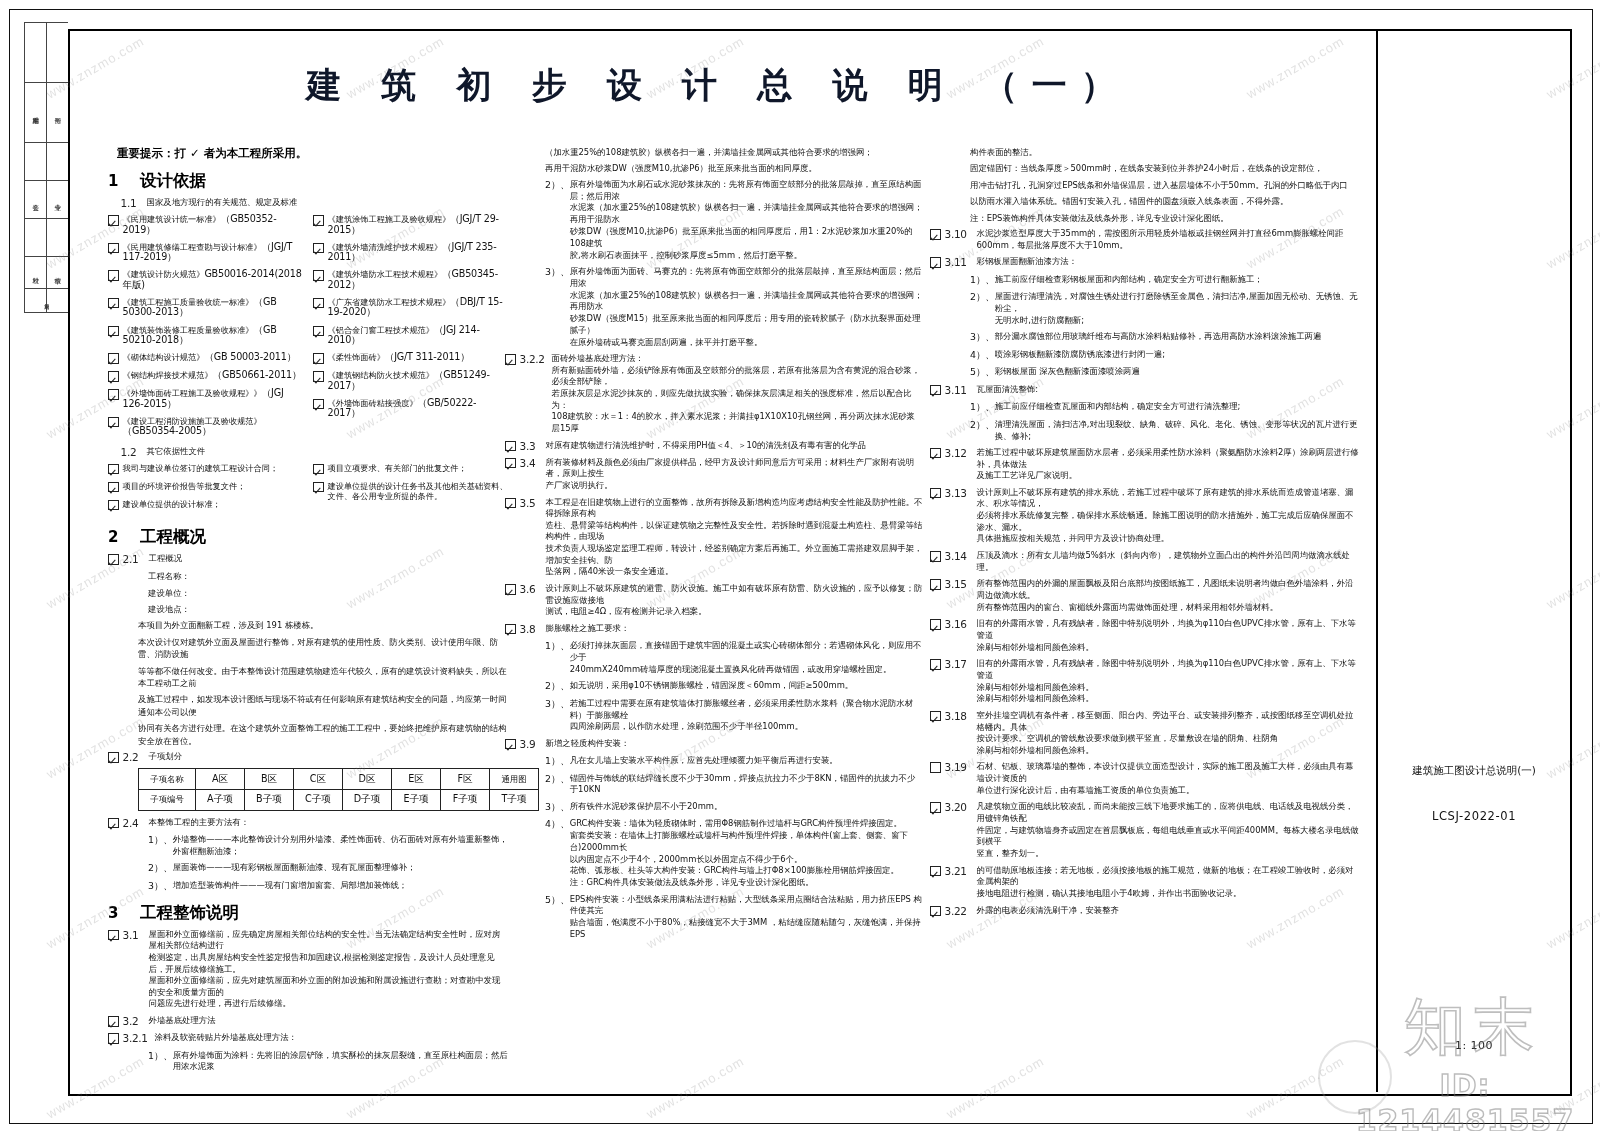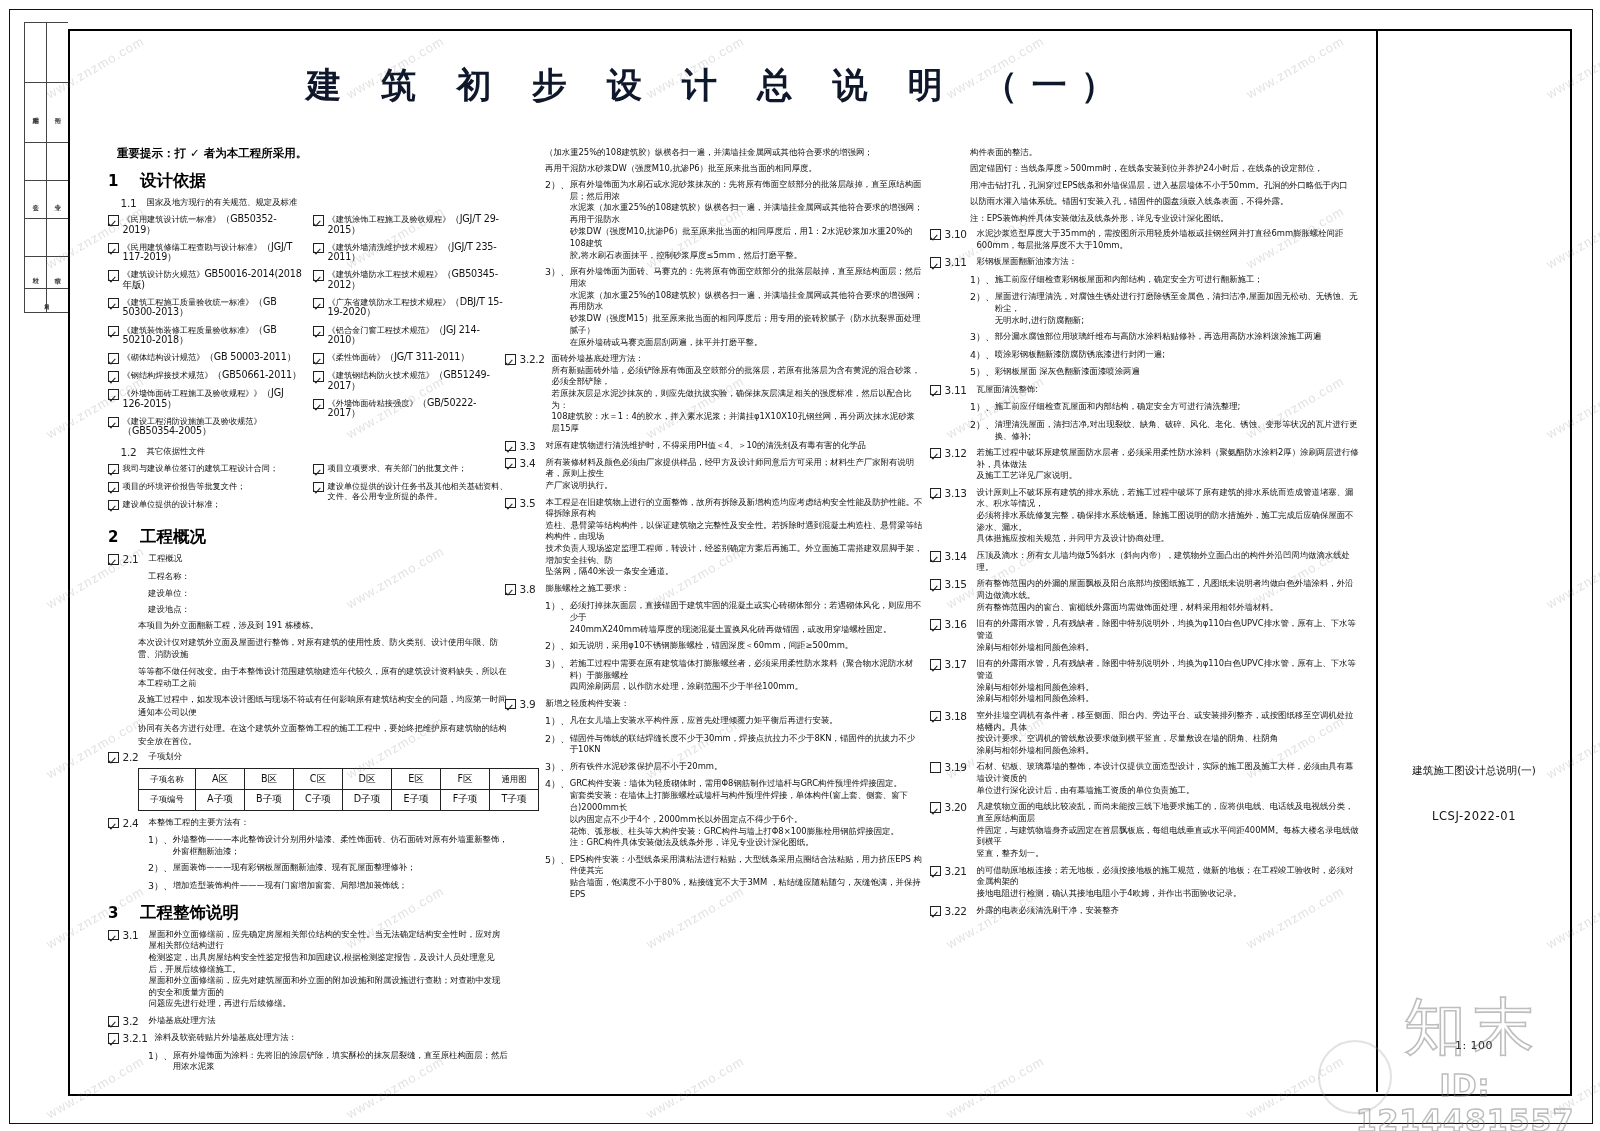--- a/index.html
+++ b/index.html
@@ -468,20 +468,28 @@
           <span class="num">3.5</span>
           <div class="txt">
             <div>本工程是在旧建筑物上进行的立面整饰，故所有拆除及新增构造均应考虑结构安全性能及防护性能。不得拆除原有构</div>
             <div>造柱、悬臂梁等结构构件，以保证建筑物之完整性及安全性。若拆除时遇到混凝土构造柱、悬臂梁等结构构件，由现场</div>
             <div>技术负责人现场鉴定监理工程师，转设计，经鉴别确定方案后再施工。外立面施工需搭建双层脚手架，增加安全挂钩、防</div>
             <div>坠落网，隔40米设一条安全通道。</div>
           </div>
         </div>
         <div class="rowline">
           <span class="cb on"></span>
+          <span class="num">3.6</span>
+          <div class="txt">
+            <div>设计原则上不破坏原建筑的避雷、防火设施。施工中如有破坏原有防雷、防火设施的，应予以修复；防雷设施应做接地</div>
+            <div>测试，电阻≥4Ω，应有检测并记录入档案。</div>
+          </div>
+        </div>
+        <div class="rowline">
+          <span class="cb on"></span>
           <span class="num">3.8</span>
           <div class="txt">
             <div>膨胀螺栓之施工要求：</div>
           </div>
         </div>
       </div>
     <div id="mid-list2">
         <div class="li">
           <span class="mk">1）、</span>
           <div class="bd">
@@ -694,21 +702,21 @@
           <span class="num wide">3.19</span>
           <div class="txt">
             <div>石材、铝板、玻璃幕墙的整饰，本设计仅提供立面造型设计，实际的施工图及施工大样，必须由具有幕墙设计资质的</div>
             <div>单位进行深化设计后，由有幕墙施工资质的单位负责施工。</div>
           </div>
         </div>
         <div class="rowline">
           <span class="cb on"></span>
           <span class="num wide">3.20</span>
           <div class="txt">
-            <div>凡建筑物立面的电线比较凌乱，而尚未能按三线下地要求施工的，应将供电线、电话线及电视线分类，直至原结构面层</div>
+            <div>凡建筑物立面的电线比较凌乱，而尚未能按三线下地要求施工的，应将供电线、电话线及电视线分类，用镀锌角铁配</div>
             <div>件固定，与建筑物墙身齐或固定在首层飘板底，每组电线垂直或水平间距400MM。每栋大楼名录电线做到横平</div>
             <div>竖直，整齐划一。</div>
           </div>
         </div>
         <div class="rowline">
           <span class="cb on"></span>
           <span class="num wide">3.21</span>
           <div class="txt">
             <div>的可借助原地板连接；若无地板，必须按接地板的施工规范，做新的地板；在工程竣工验收时，必须对金属构架的</div>
             <div>接地电阻进行检测，确认其接地电阻小于4欧姆，并作出书面验收记录。</div>

